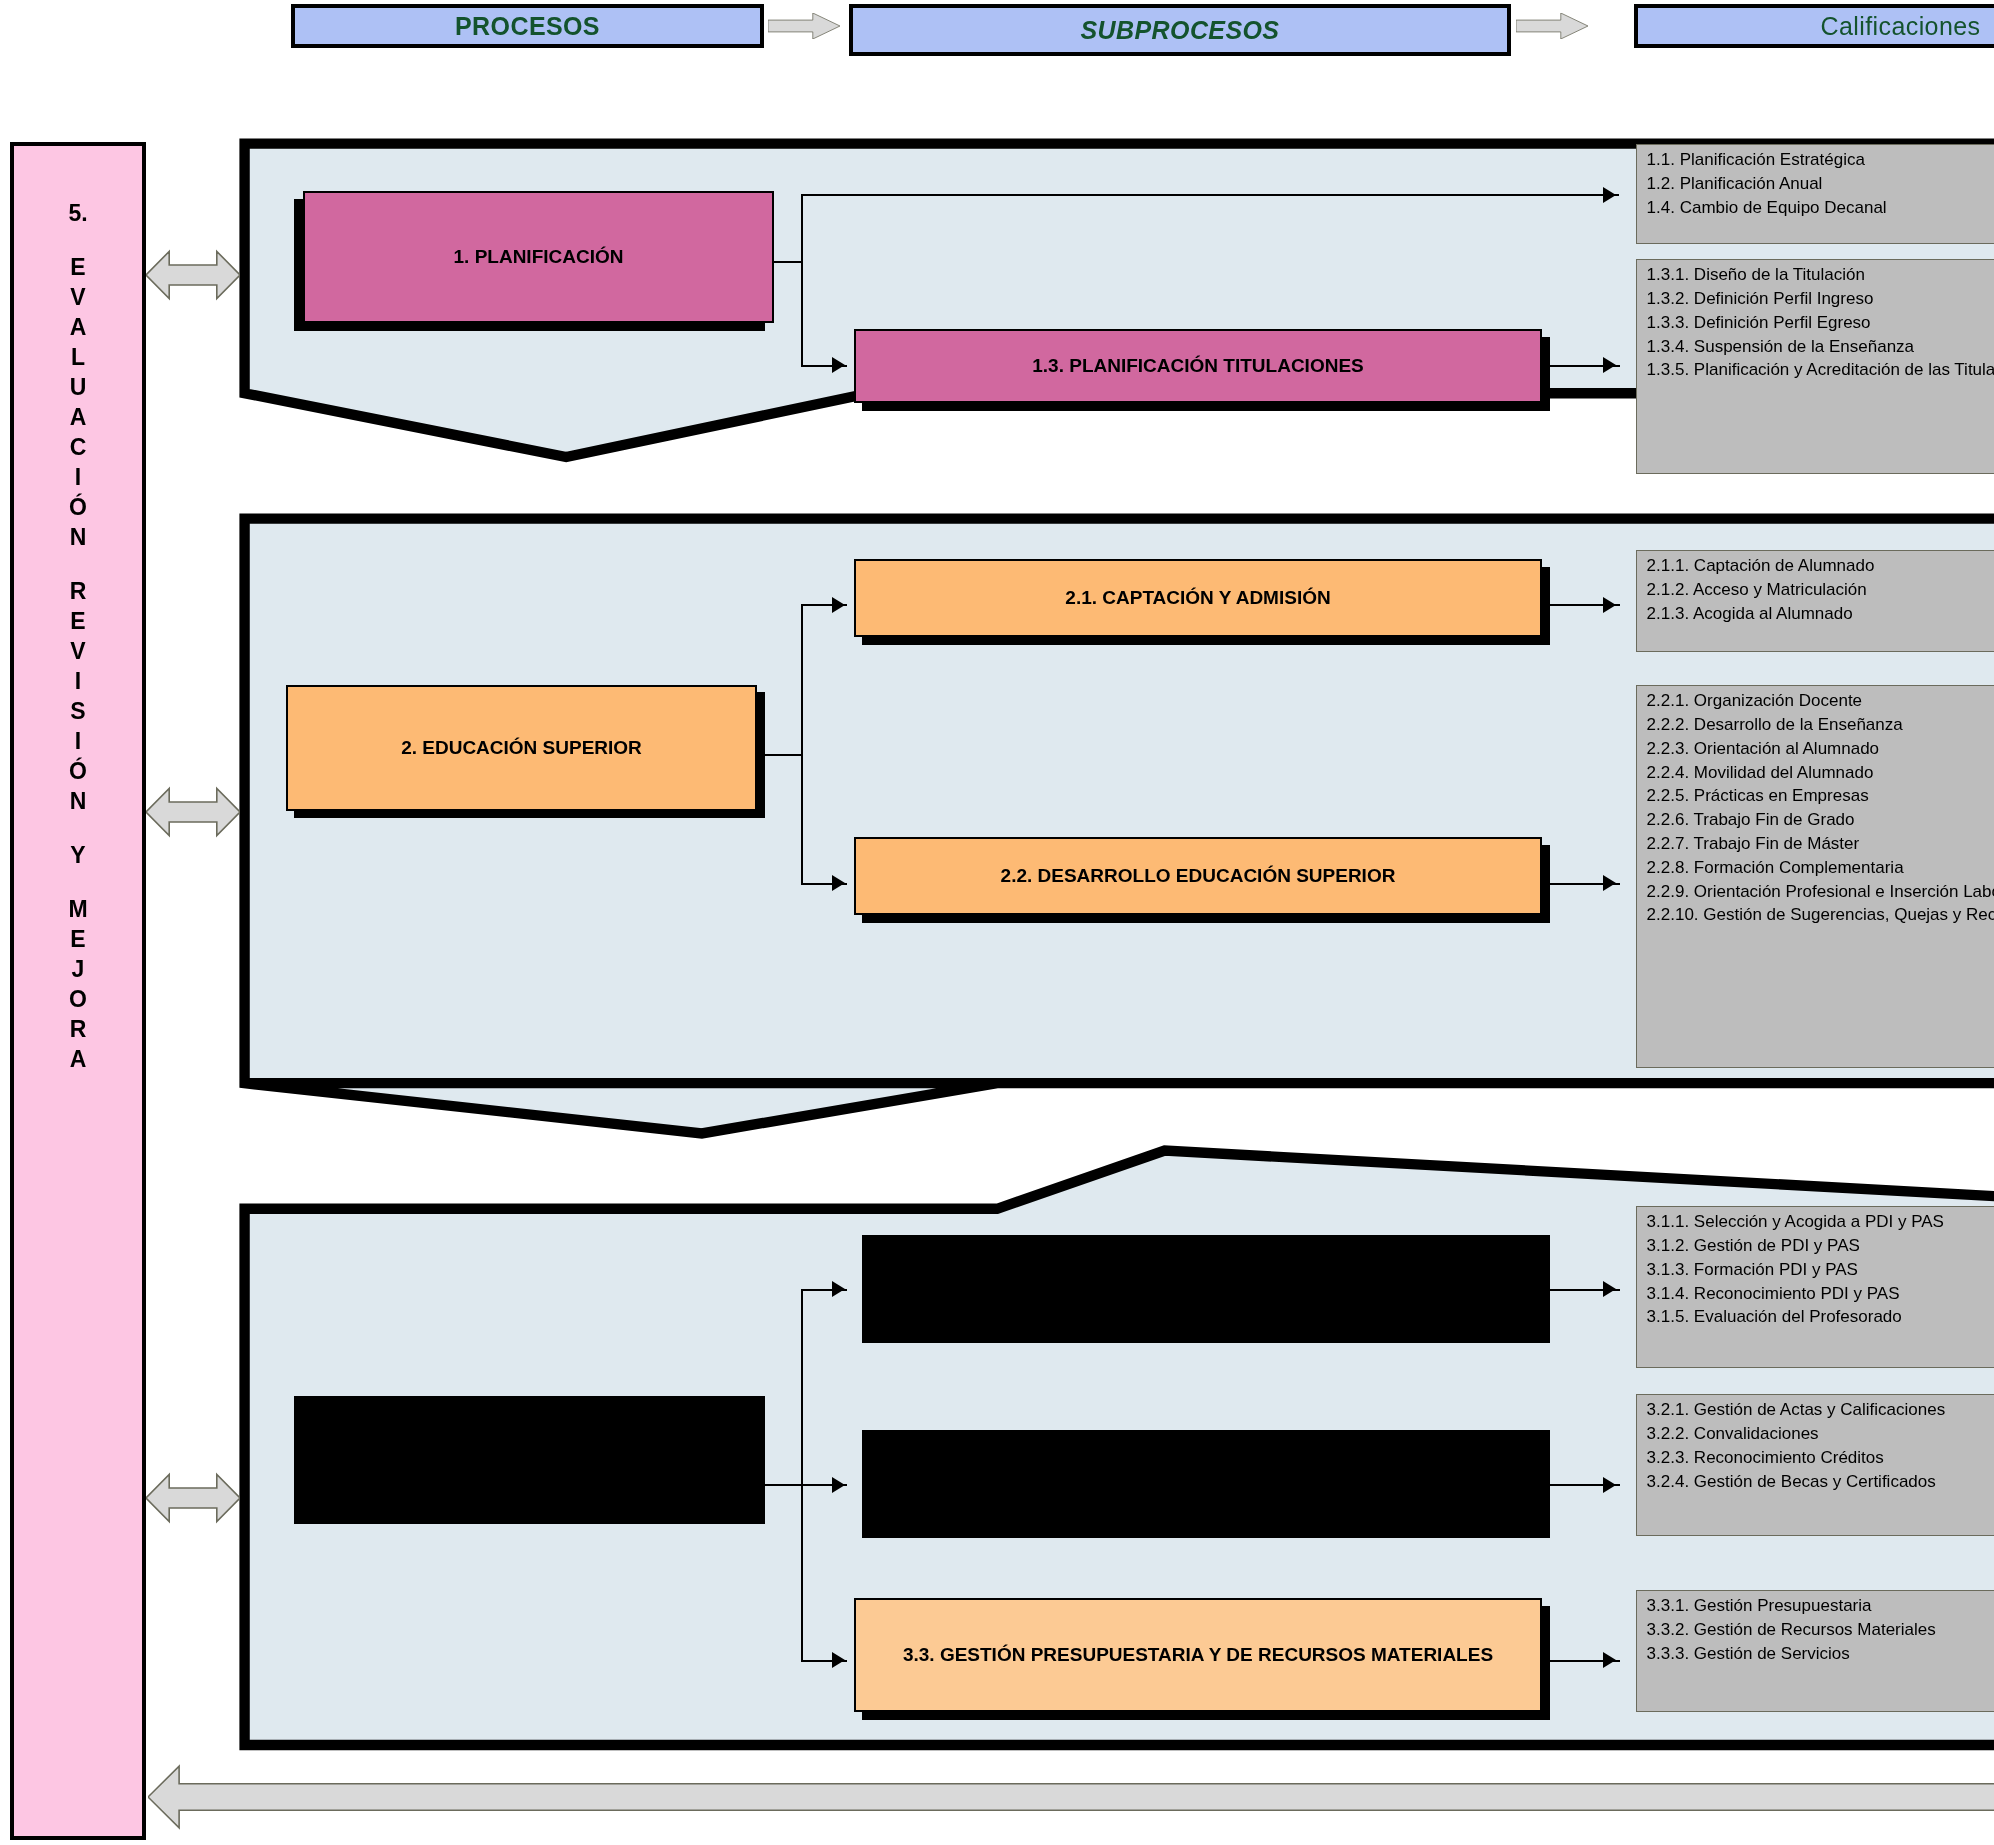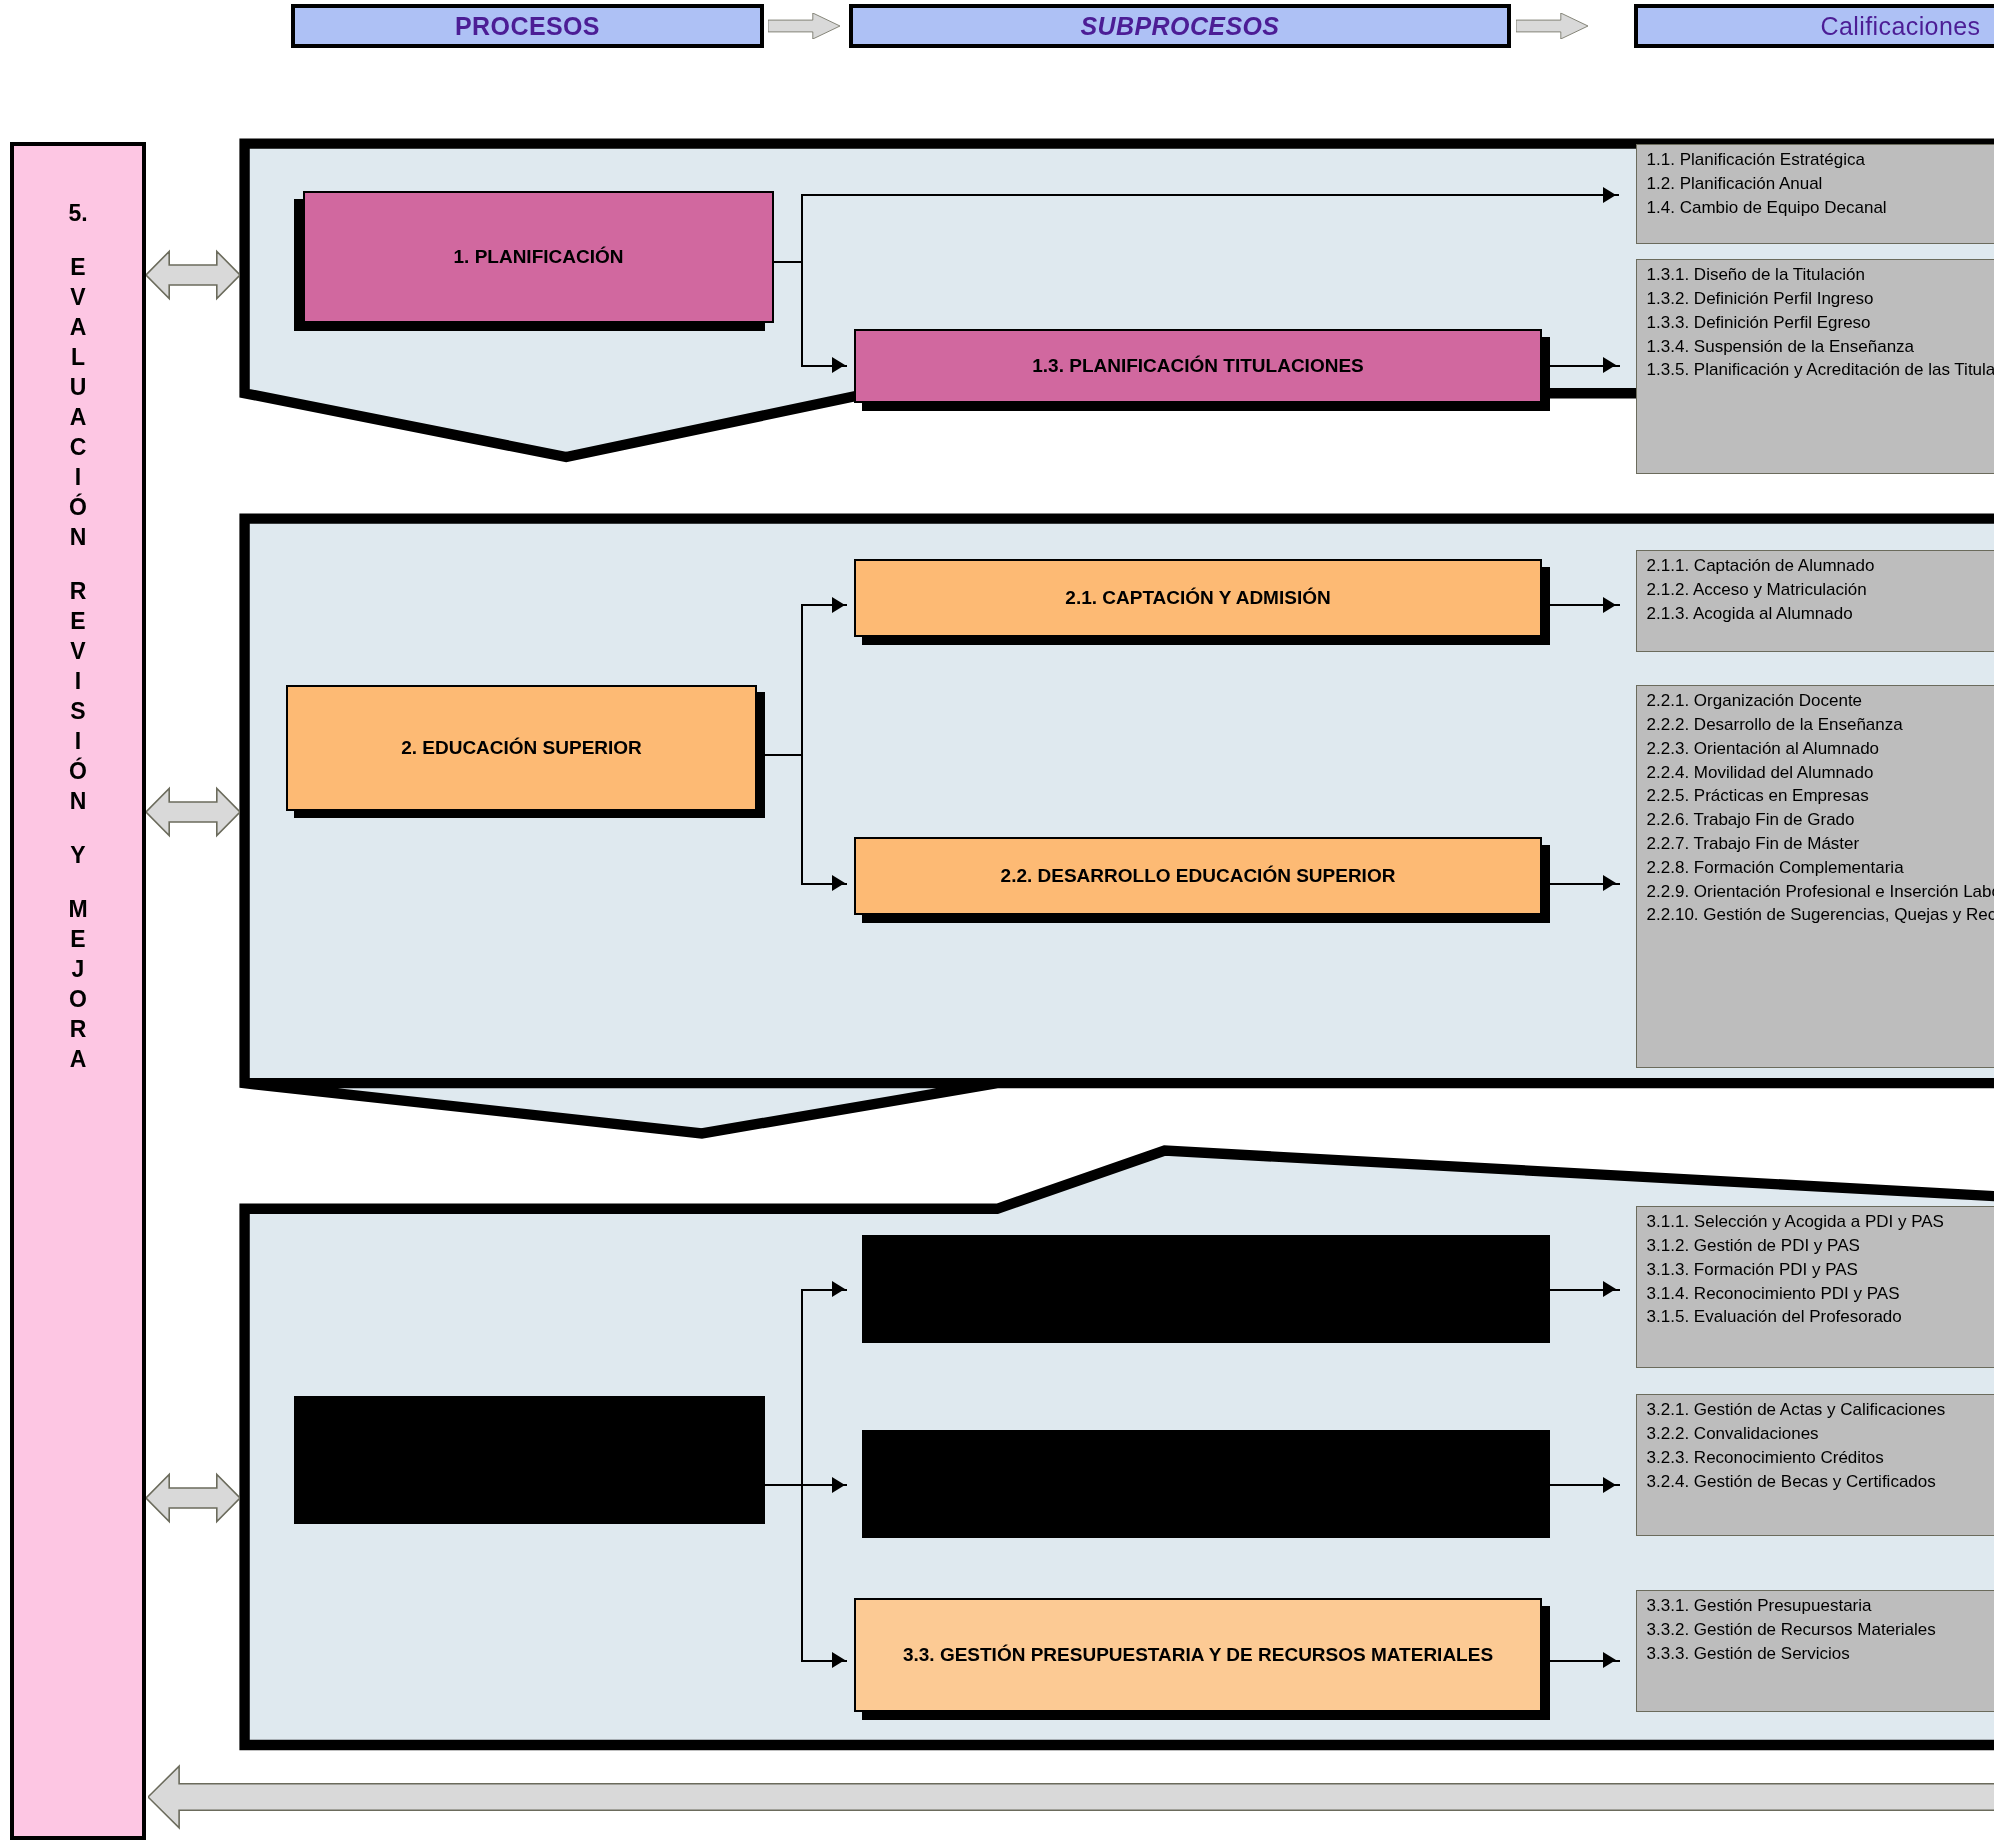--- a/index.html
+++ b/index.html
@@ -15,21 +15,21 @@
 
   
   .abs{position:absolute;box-sizing:border-box;}
 
   
   .hdr-box{
     background:#aec1f5;
     border:4px solid #000000;
     display:flex;align-items:center;justify-content:center;
     text-align:center;
-    color:#4c1d95;
+    color:#14532d;
     font-size:25px;
     letter-spacing:0.4px;
   }
   .hdr-box.bold{font-weight:bold;}
   .hdr-box.bolditalic{font-weight:bold;font-style:italic;}
   .hdr-box.plain{font-weight:normal;}
 
   
   .side-bar{
     border:4px solid #000000;
@@ -108,21 +108,21 @@
   <div class="abs hdr-box bold" style="left:291px;top:4px;width:473px;height:44px;">
     <span>PROCESOS</span>
   </div>
 
   <div class="block-arrow" style="left:768px;top:12.8px;width:72px;height:26px;">
     <svg viewBox="0 0 180 66" preserveAspectRatio="none">
       <polygon points="0,18 112,18 112,0 180,33 112,66 112,48 0,48" fill="#d9d9d9" stroke="#6b6b5c" stroke-width="2"></polygon>
     </svg>
   </div>
 
-  <div class="abs hdr-box bolditalic" style="left:849px;top:4px;width:662px;height:44px;">
+  <div class="abs hdr-box bolditalic" style="left:849px;top:4px;width:662px;height:52px;">
     <span>SUBPROCESOS</span>
   </div>
 
   <div class="block-arrow" style="left:1516px;top:12.8px;width:72px;height:26px;">
     <svg viewBox="0 0 180 66" preserveAspectRatio="none">
       <polygon points="0,18 112,18 112,0 180,33 112,66 112,48 0,48" fill="#d9d9d9" stroke="#6b6b5c" stroke-width="2"></polygon>
     </svg>
   </div>
 
   <div class="abs hdr-box plain" style="left:1634px;top:4px;width:533px;height:44px;">

